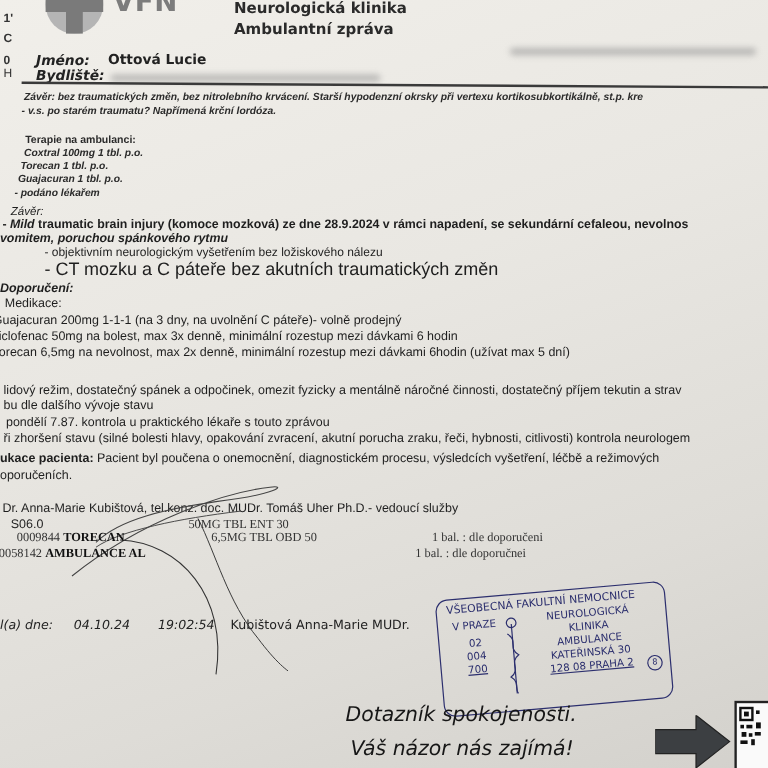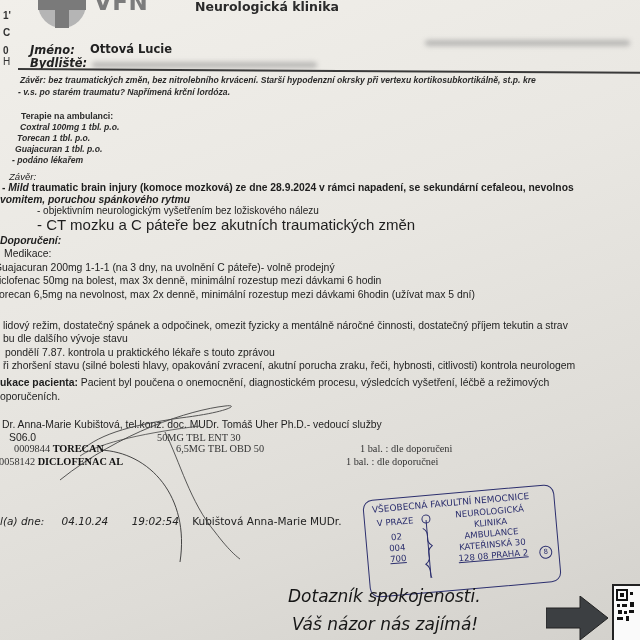--- a/index.html
+++ b/index.html
@@ -39,20 +39,21 @@
 <svg class="logo-cross" viewBox="0 0 52 46">
   <circle cx="26" cy="18" r="24" fill="#b5b5b5"></circle>
   <rect x="19" y="-6" width="14" height="48" fill="#7a7a7a"></rect>
   <rect x="2" y="10" width="48" height="14" fill="#7a7a7a"></rect>
 </svg>
 <div class="abs logo-text">
   <div>VFN</div>
 </div>
 <div class="abs clinic">
   <div>Neurologická klinika</div>
+  <div>Ambulantní zpráva</div>
 </div>
 <div class="abs edge" style="top:10px">1'</div>
 <div class="abs edge" style="top:27px">C</div>
 <div class="abs edge" style="top:45px">0</div>
 <div class="abs edge" style="top:56px;font-weight:normal">H</div>
 
 <div class="blur" style="left:425px;top:40px;width:205px;"></div>
 
 <div class="abs label-b" style="left:30px;top:43px">Jméno:</div>
 <div class="abs val-b" style="left:90px;top:42px;font-style:normal">Ottová Lucie</div>
@@ -101,21 +102,21 @@
 
 <div class="abs mono" style="left:14px;top:443px">
   <span>0009844</span>
   <span class="bold" style="color:#111">TORECAN</span>
 </div>
 <div class="abs mono" style="left:176px;top:443px">6,5MG TBL OBD 50</div>
 <div class="abs mono" style="left:360px;top:443px">1 bal. : dle doporučeni</div>
 
 <div class="abs mono" style="left:-1px;top:456px">
   <span>0058142</span>
-  <span class="bold" style="color:#111">DICLOFENAC AL</span>
+  <span class="bold" style="color:#111">AMBULANCE AL</span>
 </div>
 <div class="abs mono" style="left:157px;top:432px">50MG TBL ENT 30</div>
 <div class="abs mono" style="left:346px;top:456px">1 bal. : dle doporučnei</div>
 
 <div class="abs sign">
   <span class="it">l(a) dne:</span>
   <span class="it" style="margin-left:14px">04.10.24</span>
   <span class="it" style="margin-left:20px">19:02:54</span>
   <span style="margin-left:10px">Kubištová Anna-Marie MUDr.</span>
 </div>

